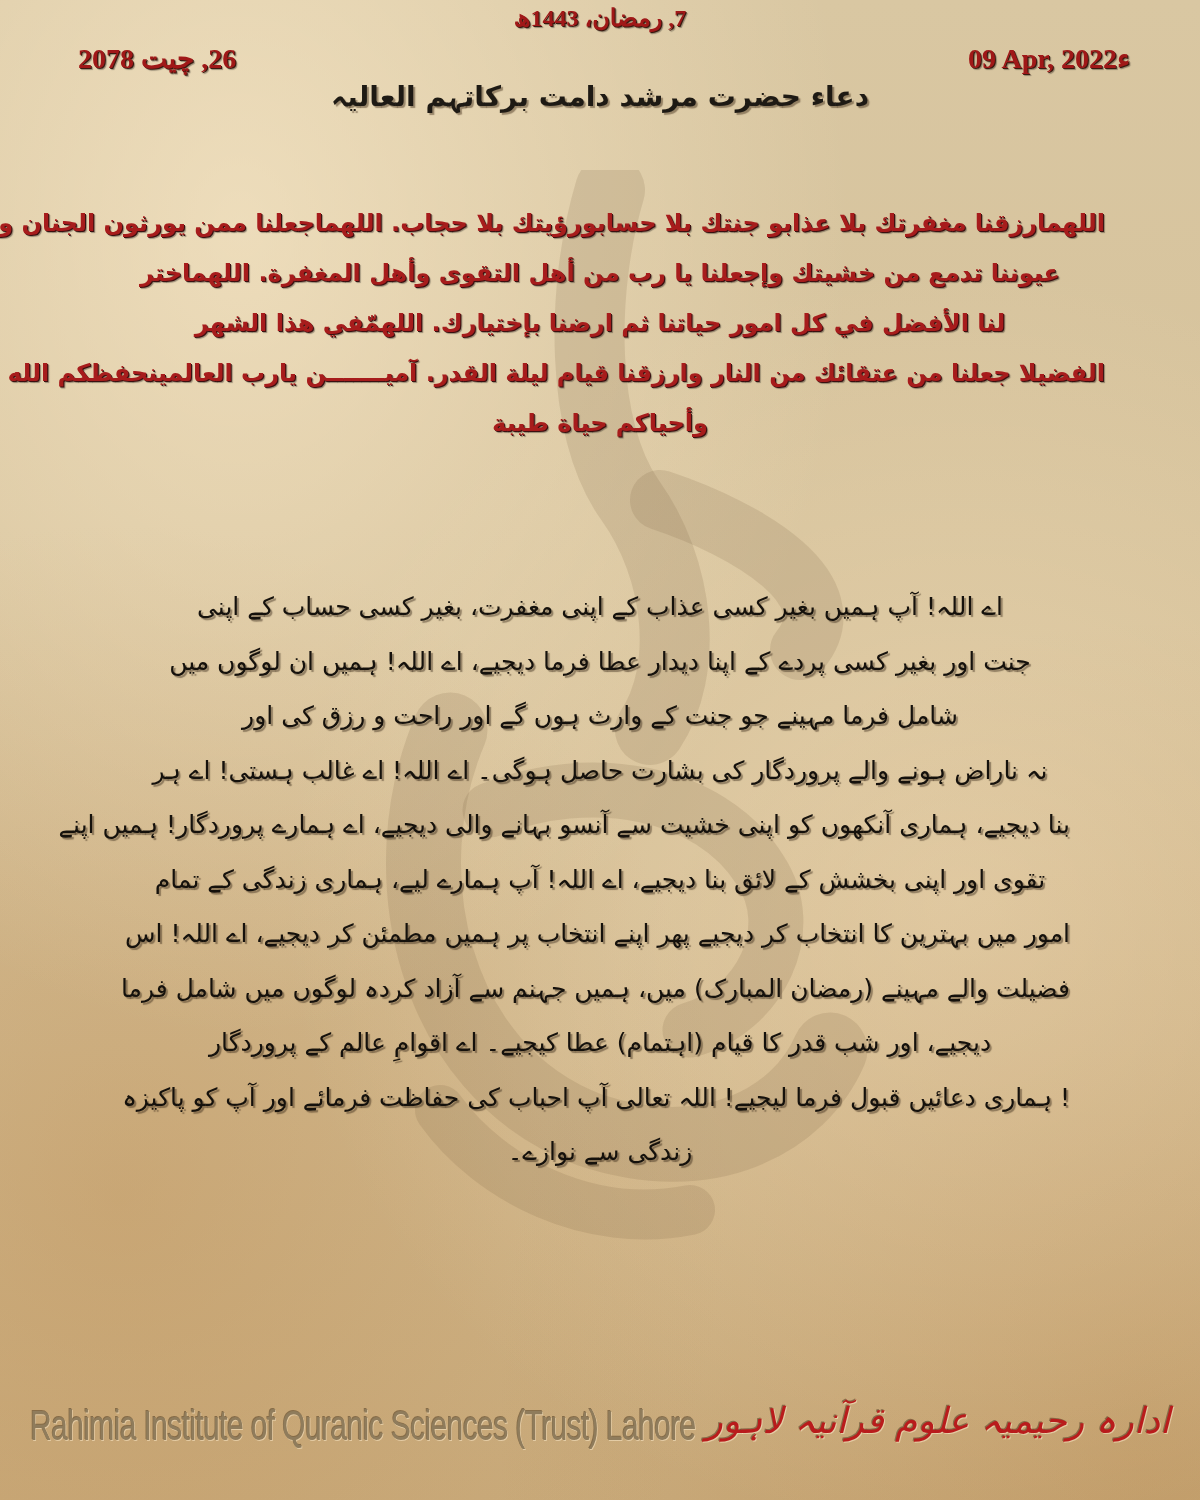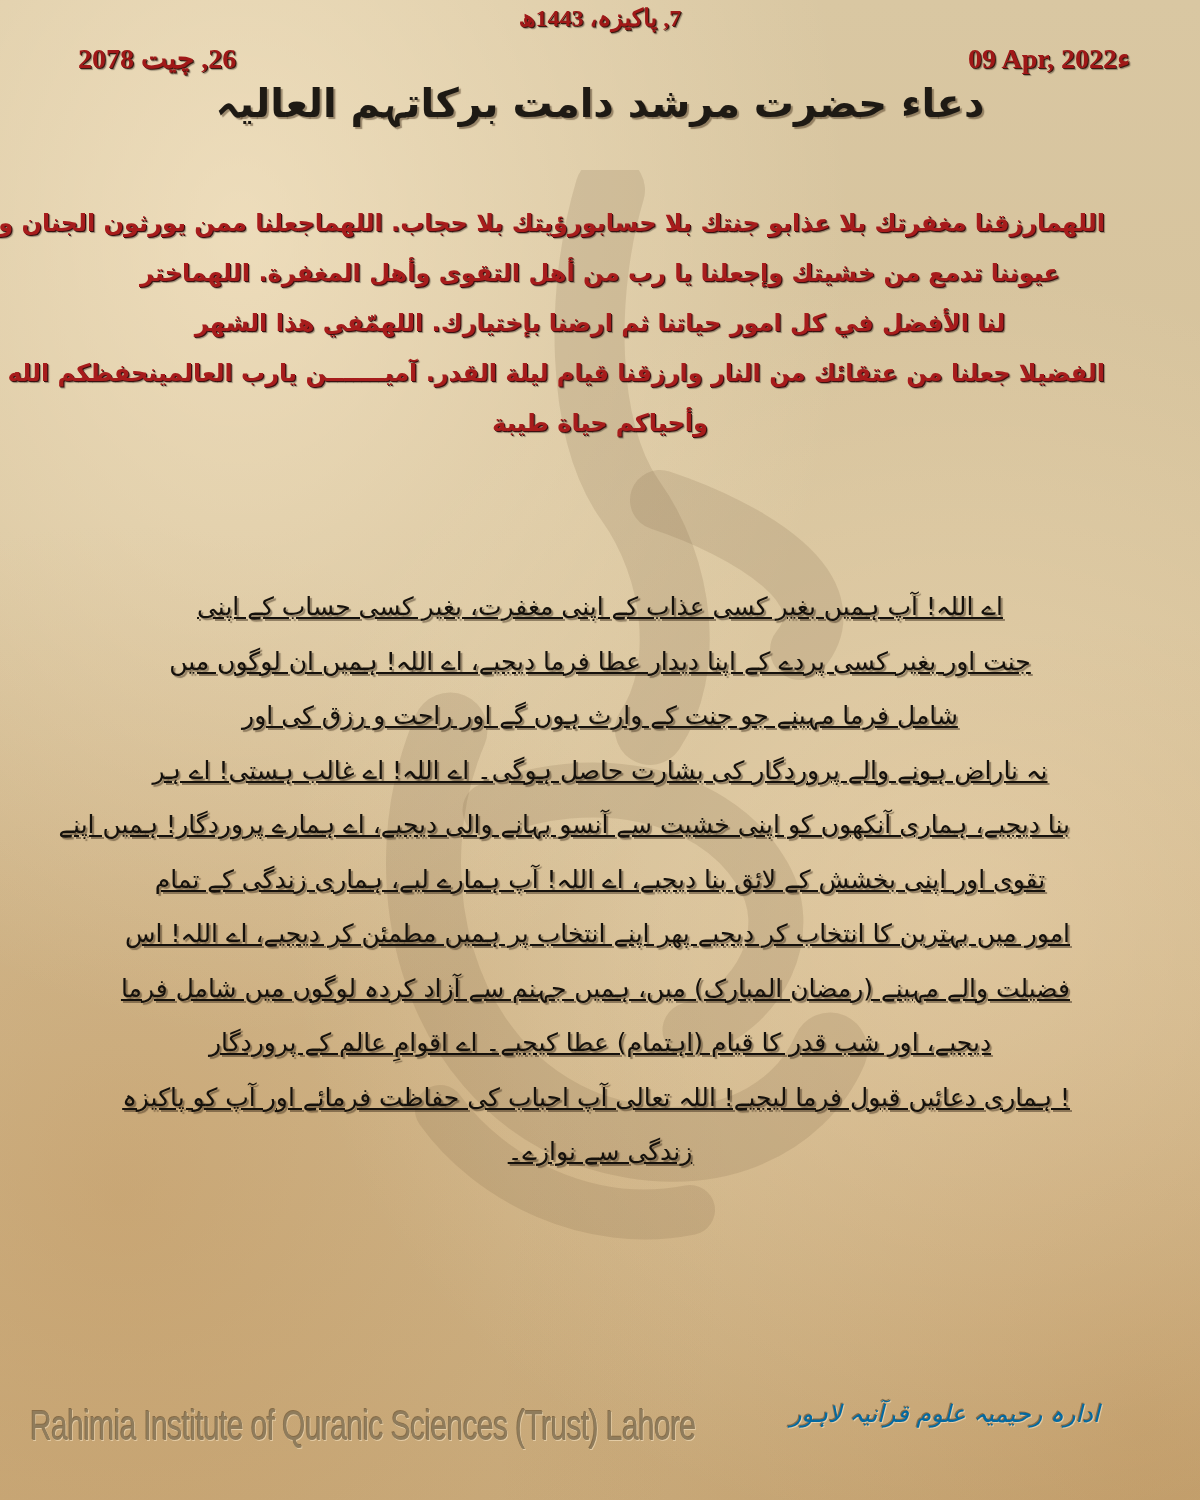--- a/index.html
+++ b/index.html
@@ -20,67 +20,67 @@
     .hdr-date {
       position: absolute; top: 42px; font-family: "Liberation Serif", serif;
       font-size: 28px; color: #a01818; font-weight: bold;
       text-shadow: 1px 1px 0 #3a1a10, 2px 2px 1px rgba(0,0,0,0.35);
     }
     #date-left { left: 78px; }
     #date-right { left: 968px; }
     #date-center { left: 0; right: 0; top: 4px; text-align: center; font-size: 24px; }
     .title {
       position: absolute; top: 80px; left: 0; right: 0; text-align: center;
-      font-size: 40px; font-weight: bold; color: #1e1a14; direction: rtl;
+      font-size: 28px; font-weight: bold; color: #1e1a14; direction: rtl;
       text-shadow: 2px 2px 1px rgba(60,40,20,0.45);
     }
     .arabic {
       position: absolute; top: 198px; left: 95px; width: 1010px;
       direction: rtl; text-align: center; color: #a71c1c; font-weight: bold;
       font-size: 24px; line-height: 50px;
       text-shadow: 1px 1px 0 #3b1010, 2px 2px 1px rgba(0,0,0,0.35);
     }
     .arabic .line { display: block; white-space: nowrap; }
     .urdu {
       position: absolute; top: 580px; left: 130px; width: 940px;
       direction: rtl; text-align: center; color: #15110c;
       font-size: 25px; line-height: 54.5px;
       text-shadow: 2px 2px 1px rgba(50,35,20,0.45);
     }
-    .urdu .line { display: block; white-space: nowrap; text-decoration: underline; }
+    .urdu .line { display: block; white-space: nowrap; }
     .footer-en {
       position: absolute; left: 30px; top: 1402px;
       font-family: "Liberation Sans", sans-serif; font-size: 42px;
       color: #8f7c5c; letter-spacing: -1px; transform: scaleX(0.72); transform-origin: left center;
       text-shadow: -1px -1px 0 rgba(80,60,35,0.55), 1px 1px 0 rgba(255,240,210,0.5);
       white-space: nowrap;
     }
     .footer-ur {
-      position: absolute; left: 790px; top: 1400px; width: 380px; text-align: left;
-      direction: rtl; font-size: 24px; color: #0369a1; font-style: italic;
+      position: absolute; left: 790px; top: 1400px; width: 380px; text-align: right;
+      direction: rtl; font-size: 36px; color: #b91c1c; font-style: italic;
       text-shadow: -1px -1px 0 rgba(80,60,35,0.55), 1px 1px 0 rgba(255,240,210,0.5);
       white-space: nowrap;
     }
   </style>
 </head>
 <body>
 
 <svg class="watermark" viewBox="0 0 560 1100" xmlns="http://www.w3.org/2000/svg">
   <g fill="none" stroke="rgba(120,95,60,0.16)" stroke-linecap="round">
     <path d="M280 20 C 250 120, 250 260, 300 330 C 350 400, 360 500, 320 560" stroke-width="70"></path>
     <path d="M330 330 C 420 360, 520 420, 470 480" stroke-width="60"></path>
     <path d="M120 560 C 60 700, 100 900, 260 960 C 380 1000, 470 950, 500 880" stroke-width="75"></path>
     <path d="M160 640 C 260 600, 380 620, 430 700 C 470 760, 430 840, 360 860" stroke-width="55"></path>
     <path d="M110 940 C 160 1010, 260 1060, 360 1040" stroke-width="50"></path>
   </g>
 </svg>
 
 <div>
   <div class="hdr-date" id="date-left" dir="rtl">26, چیت 2078</div>
-  <div class="hdr-date" id="date-center" dir="rtl">7, پاکیزہ، 1443ھ</div>
+  <div class="hdr-date" id="date-center" dir="rtl">7, رمضان، 1443ھ</div>
   <div class="hdr-date" id="date-right">09 Apr, 2022ء</div>
 </div>
 
 <div class="title">دعاء حضرت مرشد دامت برکاتہم العالیہ</div>
 
 <div class="arabic">
   <span class="line">اللھمارزقنا مغفرتك بلا عذابو جنتك بلا حسابورؤيتك بلا حجاب. اللھماجعلنا ممن يورثون الجنان ويبشرون</span>
   <span class="line">عيوننا تدمع من خشيتك وإجعلنا يا رب من أهل التقوى وأهل المغفرة. اللھماختر</span>
   <span class="line">لنا الأفضل في كل امور حياتنا ثم ارضنا بإختيارك. اللھمّفي هذا الشهر</span>
   <span class="line">الفضيلا جعلنا من عتقائك من النار وارزقنا قيام ليلة القدر. آميـــــــن يارب العالمينحفظكم الله</span>

